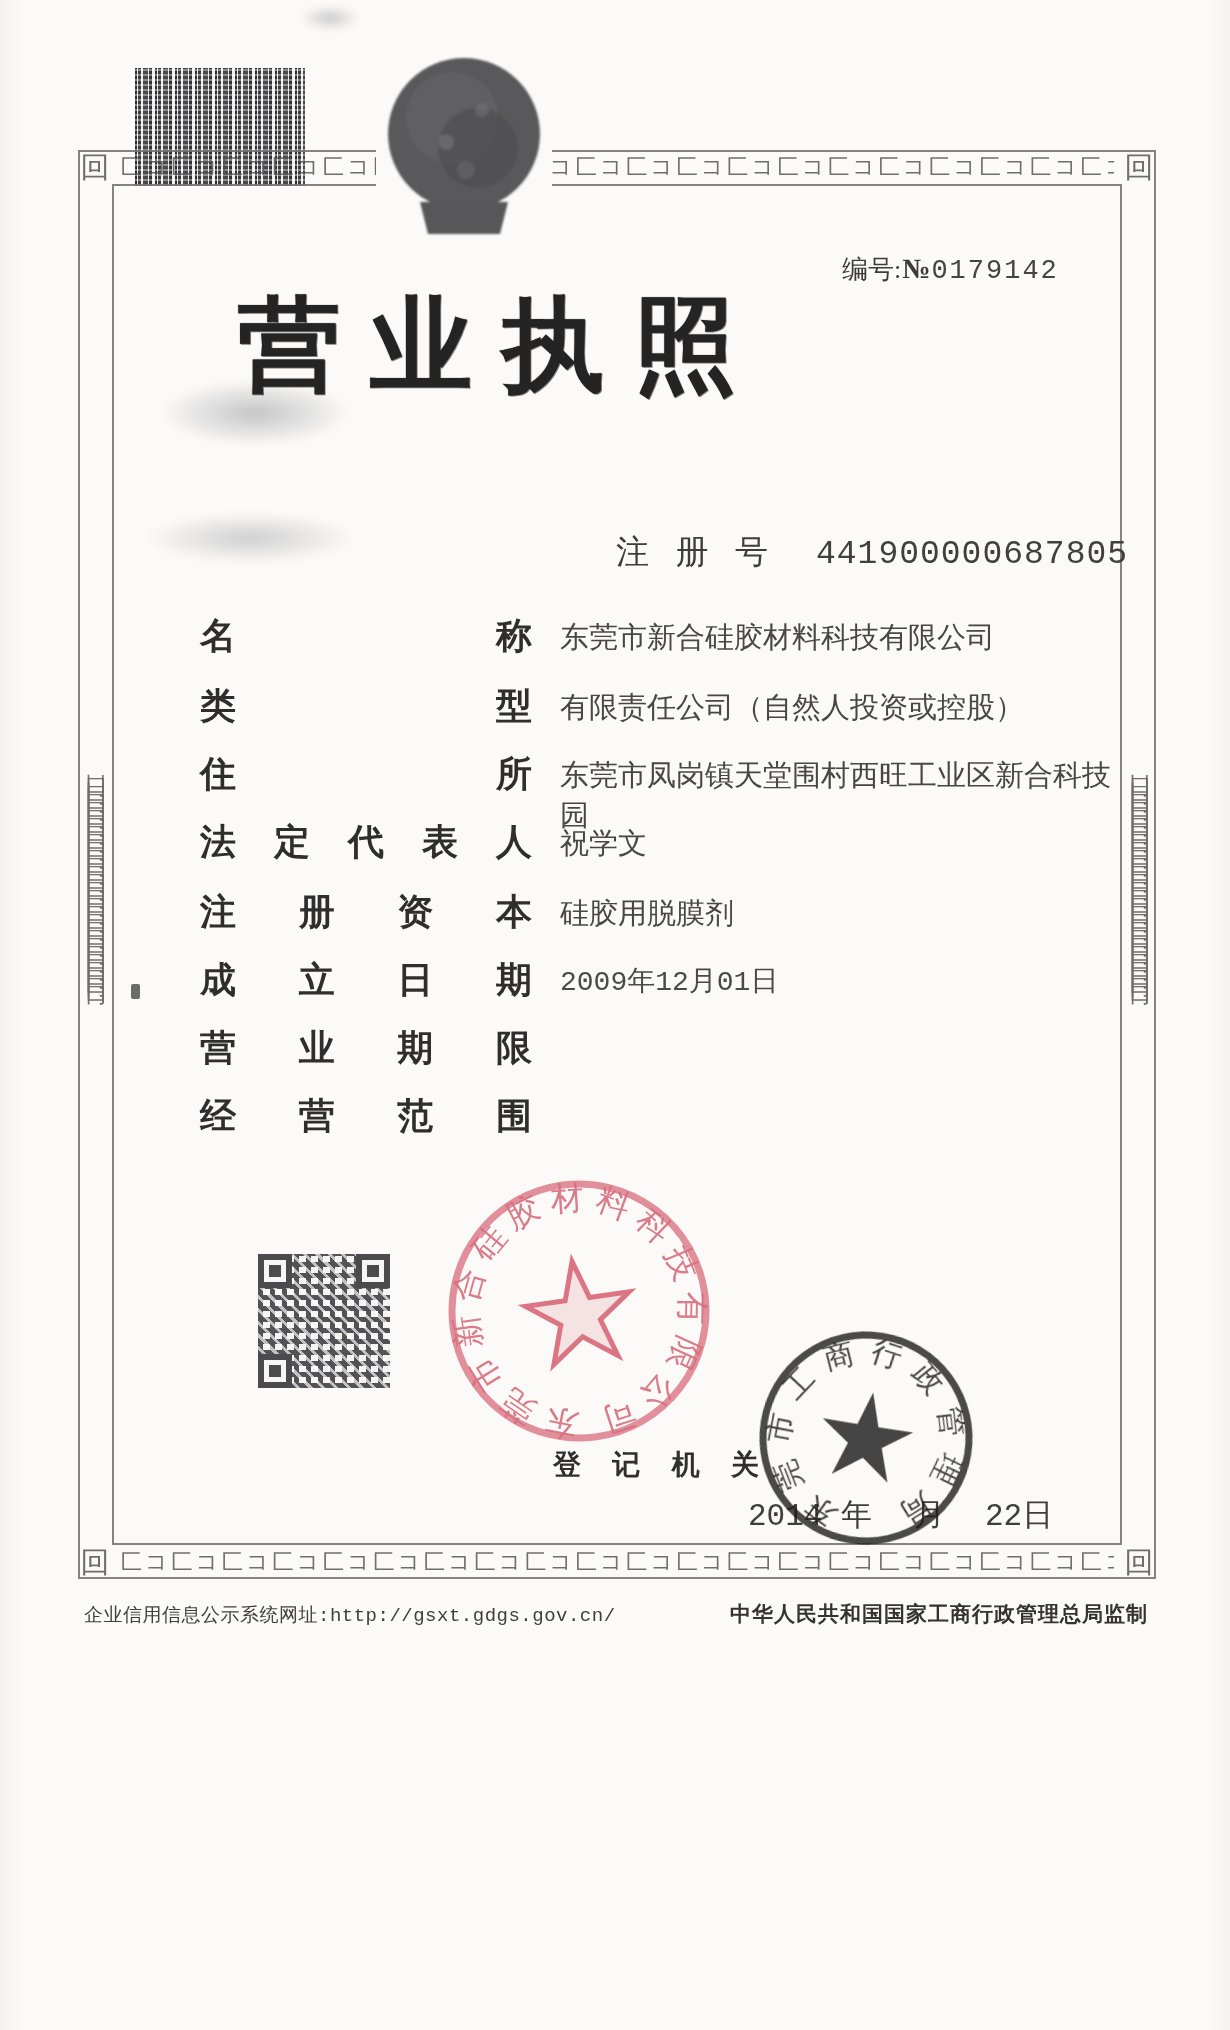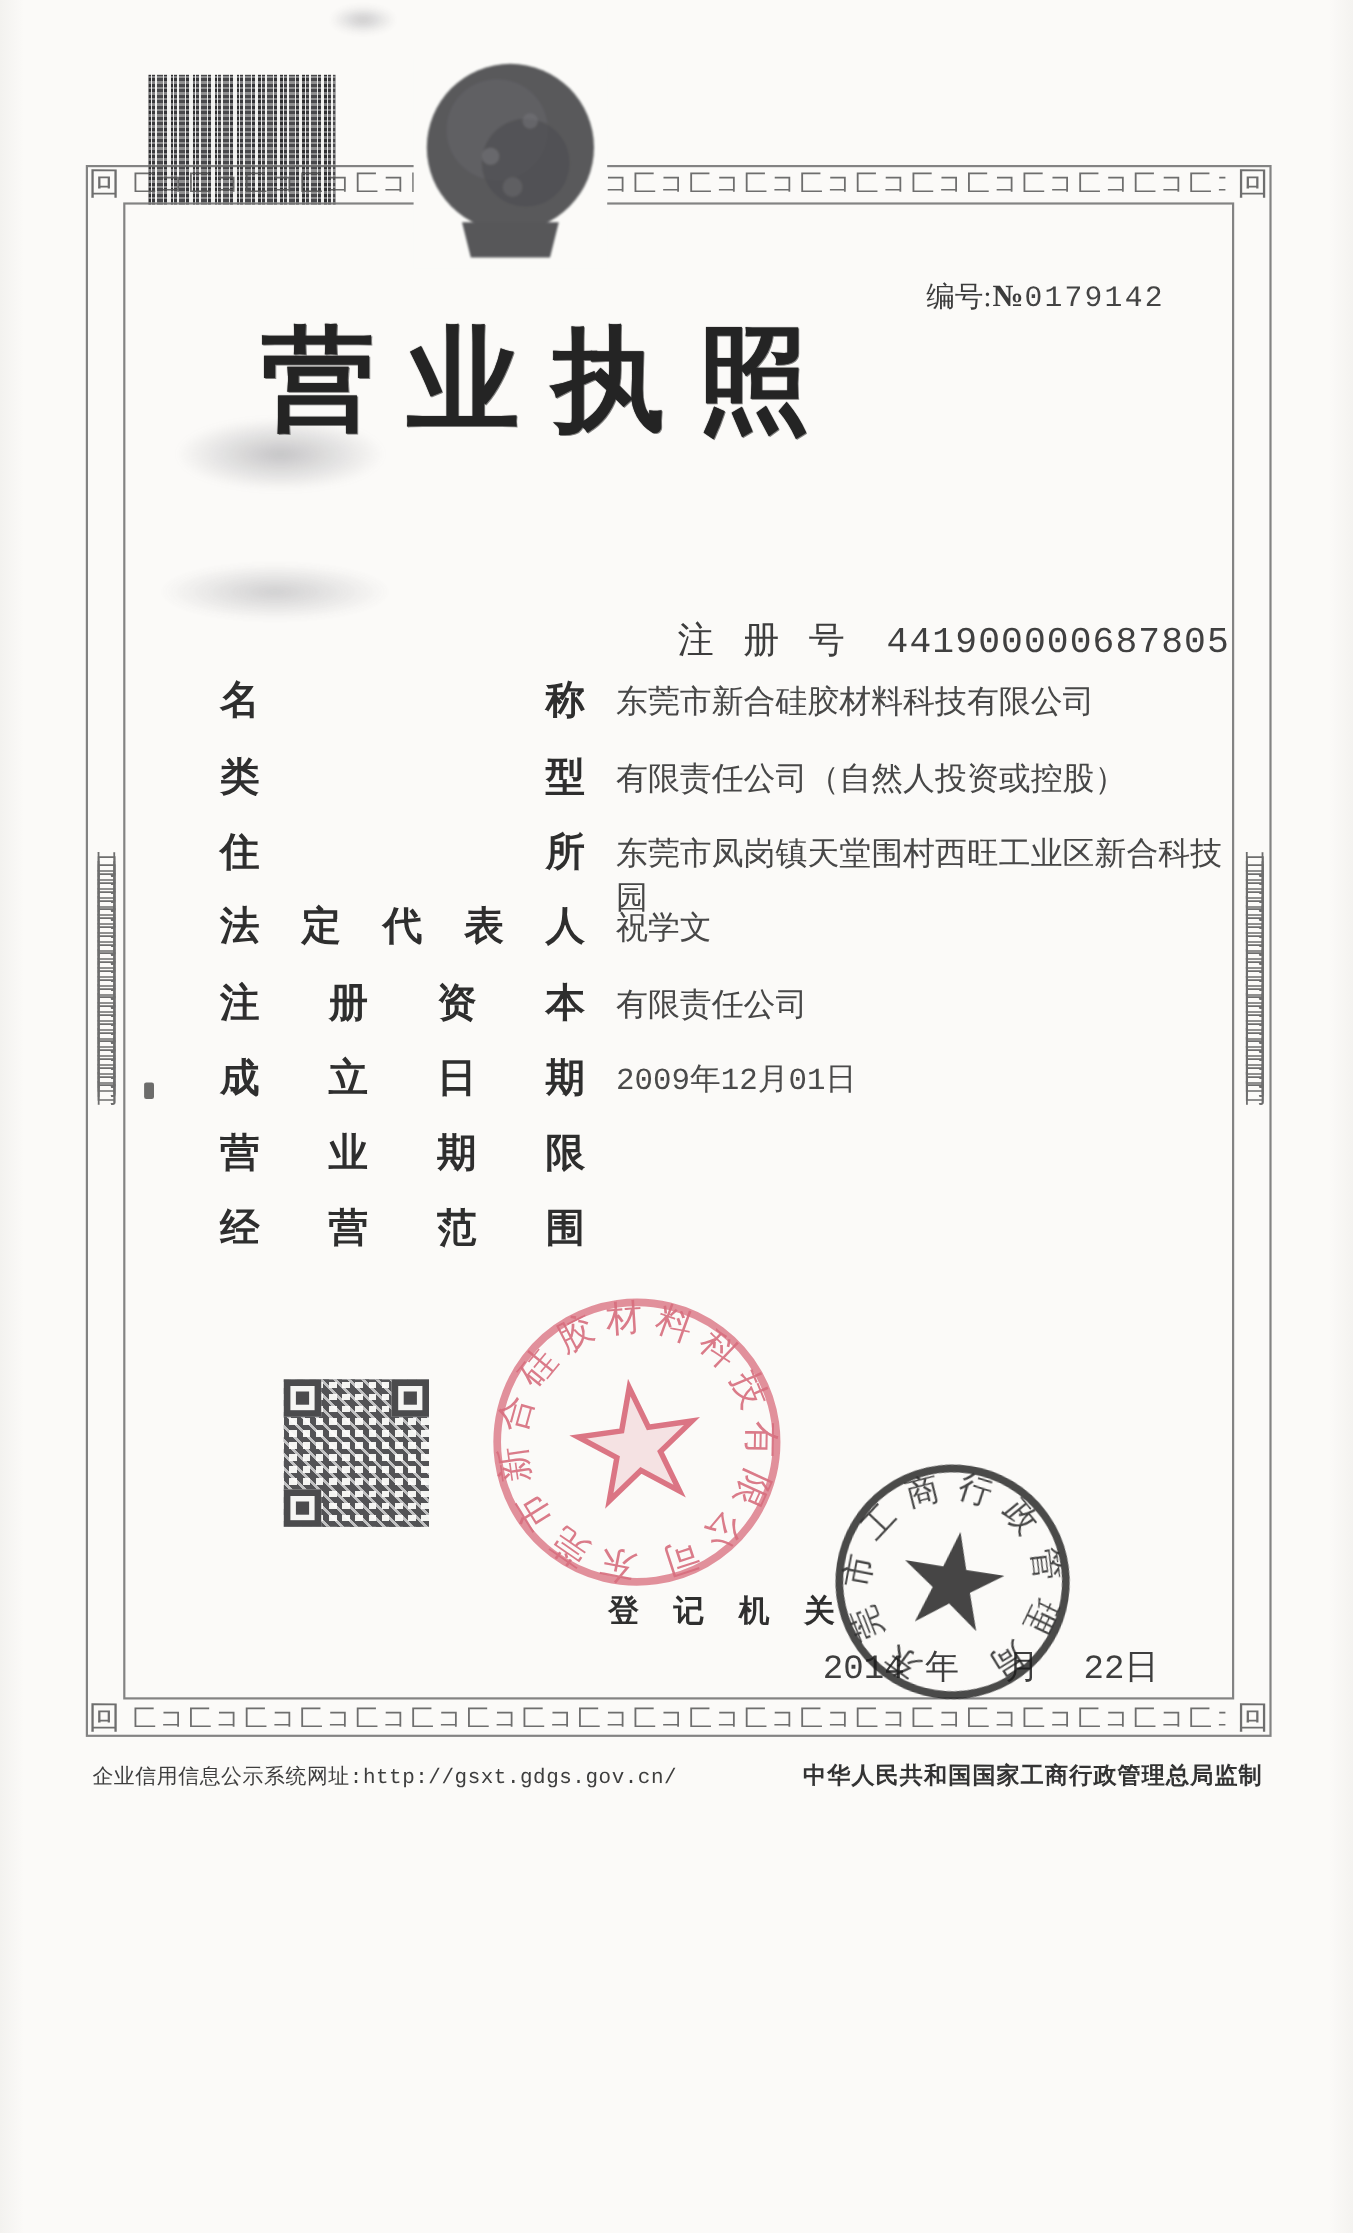--- a/index.html
+++ b/index.html
@@ -39,21 +39,21 @@
   .serial .nomark{font-size:28px;font-weight:bold;}
   .serial .num{font-family:"Liberation Mono","DejaVu Sans Mono",monospace;font-size:27px;letter-spacing:2px;color:#444;}
   
   .title{
     position:absolute;left:238px;top:278px;font-size:102px;font-weight:bold;
     letter-spacing:30px;color:#242424;white-space:nowrap;
     text-shadow:0 0 1px #303030, 1px 1px 0 rgba(40,40,40,.55);
     filter:blur(.3px);
   }
   
-  .regno{position:absolute;left:616px;top:560px;display:flex;align-items:baseline;gap:38px;justify-content:flex-end;}
+  .regno{position:absolute;left:616px;top:530px;display:flex;align-items:baseline;gap:48px;justify-content:flex-end;}
   .regno .lbl{font-size:33px;color:#3d3d3d;width:152px;text-align:justify;text-align-last:justify;}
   .regno .num{font-family:"Liberation Mono","DejaVu Sans Mono",monospace;font-size:33px;letter-spacing:1px;color:#404040;}
   
   .row{position:absolute;left:200px;display:flex;}
   .flabel{width:332px;font-size:36px;font-weight:bold;color:#2e2e2e;text-align:justify;text-align-last:justify;flex:none;filter:blur(.2px);}
   .fvalue{margin-left:28px;width:572px;font-size:29px;color:#474747;padding-top:6px;}
   .fvalue.mono{font-family:Liberation Mono, monospace;font-size:28px;color:#4a4a4a;}
   .fvalue.scope{font-size:23.5px;line-height:33px;padding-top:4px;color:#424242;}
   
   .qr{position:absolute;left:258px;top:1254px;width:132px;height:134px;opacity:.88;
@@ -143,21 +143,21 @@
   <div class="row" style="top:818px">
     <div class="flabel">法定代表人</div>
     <div class="fvalue">祝学文</div>
   </div>
   <div class="row" style="top:750px">
     <div class="flabel">住所</div>
     <div class="fvalue">东莞市凤岗镇天堂围村西旺工业区新合科技园</div>
   </div>
   <div class="row" style="top:888px">
     <div class="flabel">注册资本</div>
-    <div class="fvalue">有限责任公司</div>
+    <div class="fvalue">硅胶用脱膜剂</div>
   </div>
   <div class="row" style="top:956px">
     <div class="flabel">成立日期</div>
     <div class="fvalue mono">2009年12月01日</div>
   </div>
   <div class="row" style="top:1024px">
     <div class="flabel">营业期限</div>
   </div>
   <div class="row" style="top:1092px">
     <div class="flabel">经营范围</div>

